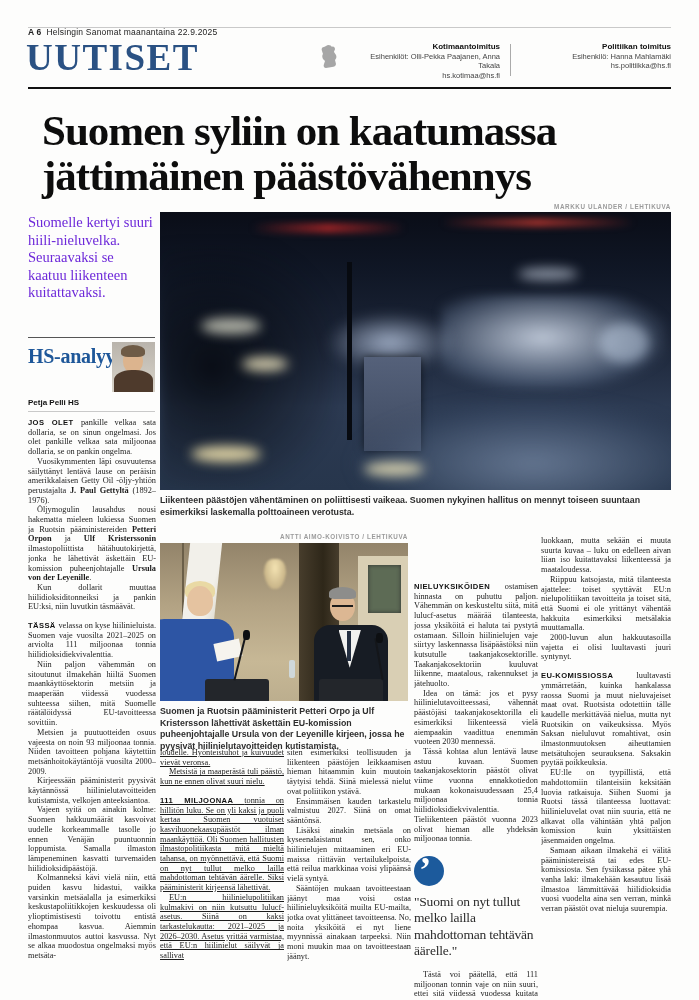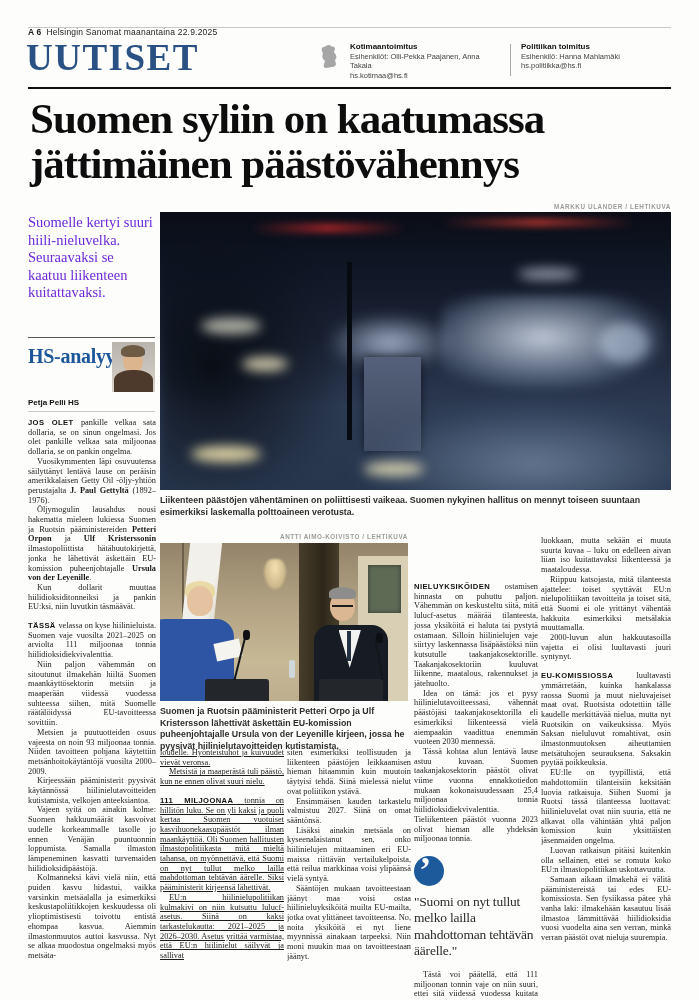--- a/index.html
+++ b/index.html
@@ -10,21 +10,21 @@
   
   .topbar{left:28px;top:12px;width:643px;font-family:"Liberation Sans",sans-serif;
           font-size:8.5px;color:#222;letter-spacing:.2px;margin-top:15px;}
   .topbar .ed{font-weight:bold;margin-right:5px;}
   .rule-thin{left:28px;width:643px;height:1px;background:#c9c9c9;top:27px;}
 
   
   .section-title{left:26px;top:36px;font-size:37px;font-weight:bold;color:#2a5183;
                  letter-spacing:1.5px;font-family:"Liberation Serif",serif;}
   .departments{right:28px;top:42px;display:flex;align-items:flex-start;gap:10px;
-               font-family:"Liberation Sans",sans-serif;}
+               font-family:"Liberation Sans",sans-serif;text-align:right;}
   .dept{width:150px;font-size:7.5px;line-height:9.5px;color:#444;}
   .dept .dname{font-weight:bold;font-size:8px;color:#111;}
   .dept-divider{width:1px;height:32px;background:#aaa;margin-top:2px;}
   .lion{width:20px;height:24px;margin-top:2px;opacity:.75;}
   .rule-black{left:28px;width:643px;height:2px;background:#111;top:87px;}
 
   
   .headline{left:26px;top:92px;width:648px;font-weight:bold;color:#0d0d0d;
             font-size:43px;line-height:45px;letter-spacing:-1px;}
 
@@ -136,21 +136,21 @@
   </div>
   <div class="dept-divider"></div>
   <div class="dept">
     <div class="dname">Politiikan toimitus</div>
     <div>Esihenkilö: Hanna Mahlamäki</div>
     <div>hs.politiikka@hs.fi</div>
   </div>
 </div>
 <div class="abs rule-black"></div>
 
-<h1 class="abs headline" style="margin:4px;">
+<h1 class="abs headline" style="margin:16px;">
   <span style="display:block">Suomen syliin on kaatumassa</span>
   <span style="display:block">jättimäinen päästövähennys</span>
 </h1>
 
 <div class="abs credit credit1">MARKKU ULANDER / LEHTIKUVA</div>
 
 <div class="abs photo1">
   <div class="p1-red1"></div>
   <div class="p1-red2"></div>
   <div class="p1-truck"></div>
@@ -249,15 +249,14 @@
       <p class="para ind"><span>Tästä voi päätellä, että 111 miljoonan tonnin vaje on niin suuri, ettei sitä viidessä vuodessa kuitata edes lopettamalla kaikki autoilu Suomessa. Tietyt joustot saattavat vähentää vajeen parhaassa tapauksessa 80 miljoonan tonnin</span></p>
     </div>
 </div>
 
 <div class="abs bodycol col5">
     <p class="para"><span>luokkaan, mutta sekään ei muuta suurta kuvaa – luku on edelleen aivan liian iso kuitattavaksi liikenteessä ja maataloudessa.</span></p>
     <p class="para ind"><span>Riippuu katsojasta, mitä tilanteesta ajattelee: toiset syyttävät EU:n nielupolitiikan tavoitteita ja toiset sitä, että Suomi ei ole yrittänyt vähentää hakkuita esimerkiksi metsälakia muuttamalla.</span></p>
     <p class="para ind"><span>2000-luvun alun hakkuutasoilla vajetta ei olisi luultavasti juuri syntynyt.</span></p>
     <p class="para gap"><strong class="lead-in">EU-KOMISSIOSSA </strong><span>luultavasti ymmärretään, kuinka hankalassa raossa Suomi ja muut nieluvajeiset maat ovat. Ruotsista odotettiin tälle kaudelle merkittävää nielua, mutta nyt Ruotsikin on vaikeuksissa. Myös Saksan nieluluvut romahtivat, osin ilmastonmuutoksen aiheuttamien metsätuhojen seurauksena. Saksakin pyytää poikkeuksia.</span></p>
     <p class="para ind"><span>EU:lle on tyypillistä, että mahdottomiin tilanteisiin keksitään luovia ratkaisuja. Siihen Suomi ja Ruotsi tässä tilanteessa luottavat: hiilinieluvelat ovat niin suuria, että ne alkavat olla vähintään yhtä paljon komission kuin yksittäisten jäsenmaiden ongelma.</span></p>
-    <p class="para ind"><span>Luovan ratkaisun pitäisi kuitenkin olla sellainen, ettei se romuta koko EU:n ilmastopolitiikan uskottavuutta.</span></p>
     <p class="para ind"><span>Samaan aikaan ilmakehä ei välitä pääministereistä tai edes EU-komissiosta. Sen fysiikassa pätee yhä vanha laki: ilmakehään kasautuu lisää ilmastoa lämmittävää hiilidioksidia vuosi vuodelta aina sen verran, minkä verran päästöt ovat nieluja suurempia.</span></p>
   </div>
 
 </body></html>

